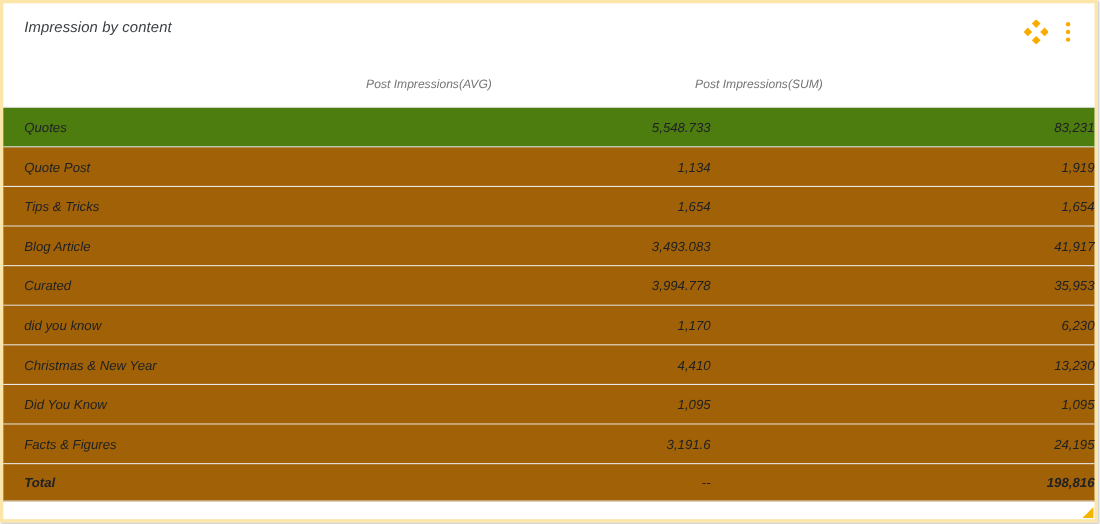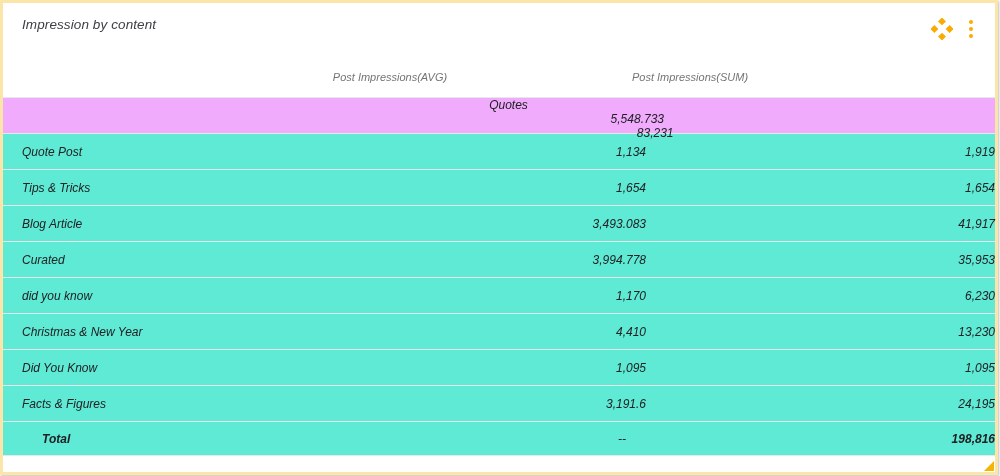--- a/index.html
+++ b/index.html
@@ -25,24 +25,24 @@
   .kebab i { width:4px; height:4px; border-radius:50%; background:#F9AB00; display:block; }
 
   .col-header {
     position:absolute; top:68px; transform:translateX(-50%);
     font-size:11px; color:#757575; white-space:nowrap; cursor:pointer;
   }
   .col-header.avg { left:387px; }
   .col-header.sum { left:687px; }
 
   .tbody { position:absolute; left:0; right:0; top:94px; border-top:1px solid #E8E8E8; }
-  .row { display:flex; align-items:center; height:36px; border-bottom:1px solid #E8E8E8; font-size:12px; color:#202124; background:#5eead4; }
-  .row.shaded { background:#f0abfc;flex-direction:column; }
+  .row { display:flex; align-items:center; height:36px; border-bottom:1px solid #E8E8E8; font-size:12px; color:#202124; background:#a16207; }
+  .row.shaded { background:#4d7c0f; }
   .row.total { height:34px; }
-  .row.total .cell.label, .row.total .cell.sum { font-weight:bold;margin-left:20px; }
+  .row.total .cell.label, .row.total .cell.sum { font-weight:bold; }
   .cell.label { flex:1; padding-left:19px; white-space:nowrap; }
   .cell.avg { width:330px; text-align:right; }
   .cell.sum { width:349px; text-align:right; }
 
   .resize-handle {
     position:absolute; right:1px; bottom:1px;
     width:0; height:0; cursor:nwse-resize;
     border-bottom:10px solid #F4B400;
     border-left:10px solid transparent;
   }

